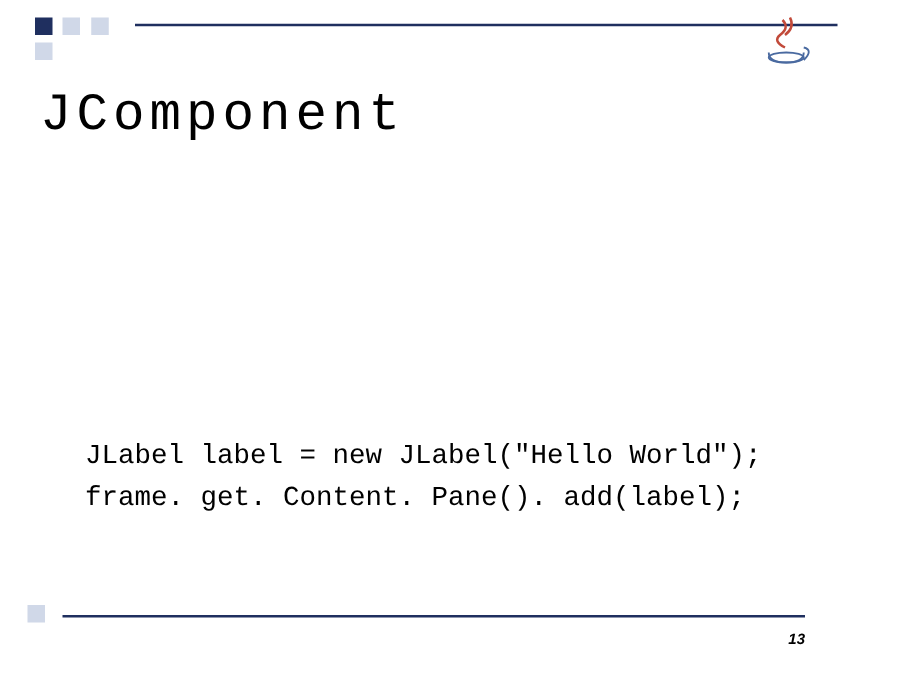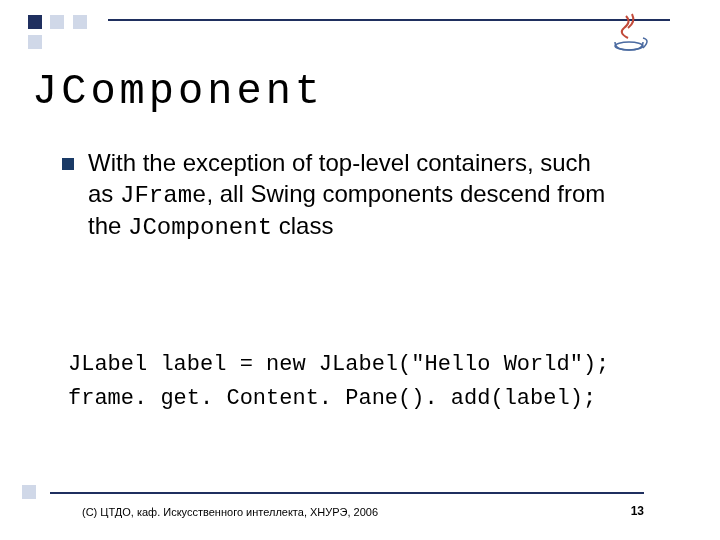--- a/index.html
+++ b/index.html
@@ -13,21 +13,21 @@
   .logo { position: absolute; top: 12px; right: 18px; width: 42px; height: 42px; }
   .logo svg { width: 42px; height: 42px; }
   .title { position: absolute; top: 68px; left: 32px; font-family: "Courier New", Courier, monospace; font-size: 42px; letter-spacing: 4px; font-weight: 400; }
   .bullets { position: absolute; top: 148px; left: 62px; right: 50px; }
   .bullet { display: flex; margin-bottom: 6px; }
   .bullet .marker { width: 12px; height: 12px; background: #1a3a66; margin-top: 10px; margin-right: 14px; flex-shrink: 0; }
   .bullet .text { font-size: 24px; line-height: 1.28; }
   .mono { font-family: "Courier New", Courier, monospace; }
   .codeblock { position: absolute; top: 348px; left: 68px; right: 40px; font-family: "Courier New", Courier, monospace; font-size: 22px; line-height: 1.55; }
   .footer { position: absolute; bottom: 22px; left: 82px; font-size: 11px; color: #000; }
-  .pagenum { position: absolute; bottom: 22px; right: 24px; font-size: 12px; font-weight: bold; }
+  .pagenum { position: absolute; bottom: 22px; right: 24px; font-size: 12px; font-weight: bold; font-style: italic; }
   .bottom-line { position: absolute; bottom: 46px; left: 50px; right: 24px; height: 0; border-top: 2px solid #1f2f5f; }
   .bottom-deco { position: absolute; bottom: 40px; left: 22px; }
 </style>
 </head>
 <body>
 
 <div class="slide">
 
   <div class="top-deco">
     <span class="sq dark"></span>
@@ -44,34 +44,27 @@
       <path d="M7 30 q0 8 14 8 q14 0 14 -8" fill="none" stroke="#4a6aa0" stroke-width="1.5"></path>
       <path d="M35 26 q8 2 0 10" fill="none" stroke="#4a6aa0" stroke-width="1.5"></path>
       <path d="M18 4 q6 6 -2 12 q-6 5 4 10" fill="none" stroke="#c24a3a" stroke-width="2"></path>
       <path d="M24 2 q4 8 -4 14" fill="none" stroke="#c24a3a" stroke-width="2"></path>
     </svg>
   </div>
 
   <div class="title">JComponent</div>
 
   <div class="bullets">
-    <div class="bullet">
-      <div class="marker"></div>
-      <div class="text">
-        <span>With the exception of top-level containers, such as </span><span class="mono">JFrame</span><span>, all Swing components descend from the </span><span class="mono">JComponent</span><span> class</span>
-      </div>
-    </div>
   </div>
 
   <div class="codeblock">
     <div>JLabel label = new JLabel("Hello World");</div>
     <div>frame. get. Content. Pane(). add(label);</div>
   </div>
 
   <div class="bottom-line"></div>
   <div class="bottom-deco">
     <span class="sq light"></span>
   </div>
 
-  <div class="footer">(С) ЦТДО, каф. Искусственного интеллекта, ХНУРЭ, 2006</div>
   <div class="pagenum">13</div>
 
 </div>
 
 </body></html>

